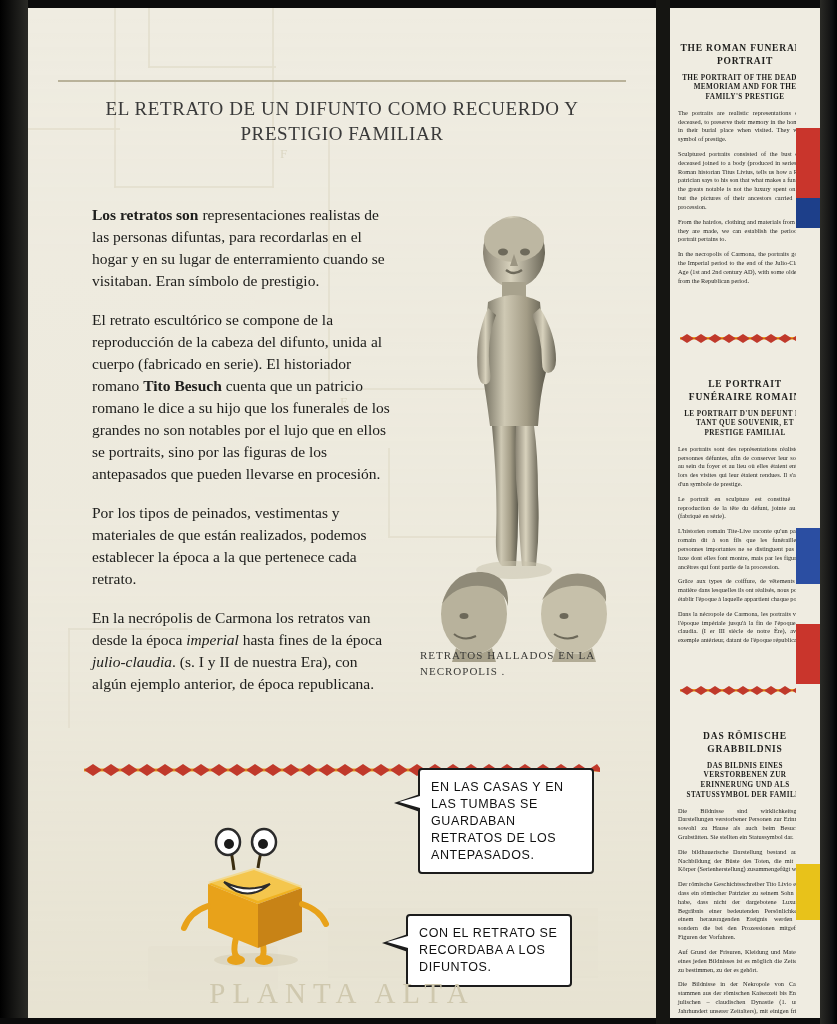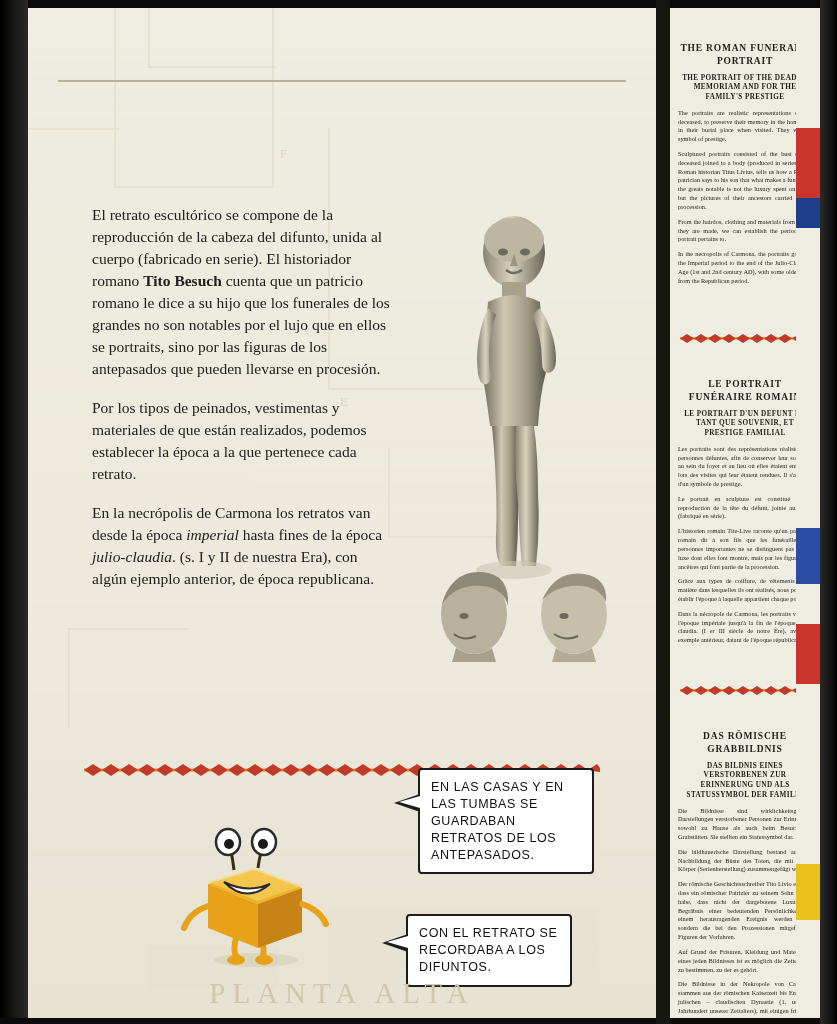--- a/index.html
+++ b/index.html
@@ -160,22 +160,27 @@
       <div class="plan-line h" style="left:40px;top:620px;width:120px;"></div>
       <div class="plan-line v" style="left:40px;top:620px;height:100px;"></div>
       <div class="plan-tick" style="left:252px;top:138px;">F</div>
       <div class="plan-tick" style="left:478px;top:212px;">G</div>
       <div class="plan-tick" style="left:312px;top:386px;">E</div>
       <div class="plan-blob" style="left:120px;top:938px;width:130px;height:44px;border-radius:4px;"></div>
       <div class="plan-blob" style="left:300px;top:900px;width:270px;height:70px;opacity:.35;"></div>
     </div>
 
     <div class="title-rule"></div>
+    <div id="subtitle">EL RETRATO DE UN DIFUNTO COMO RECUERDO Y PRESTIGIO FAMILIAR</div>
 
     <div id="textcol">
+      <p>
+        <span class="lead">Los retratos son</span>
+        <span> representaciones realistas de las personas difuntas, para recordarlas en el hogar y en su lugar de enterramiento cuando se visitaban. Eran símbolo de prestigio.</span>
+      </p>
       <p>
         <span>El retrato escultórico se compone de la reproducción de la cabeza del difunto, unida al cuerpo (fabricado  en serie). El historiador romano </span>
         <span class="bold">Tito Besuch</span>
         <span> cuenta que un patricio romano le dice a su hijo que los funerales de los grandes no son notables por el lujo que en ellos se portraits, sino por las figuras de los antepasados que pueden llevarse en procesión.</span>
       </p>
       <p>Por los tipos de peinados, vestimentas y materiales de que están realizados, podemos establecer la época a la que pertenece cada retrato.</p>
       <p>
         <span>En la necrópolis de Carmona los retratos van desde la época </span><span class="ital">imperial</span><span> hasta fines de la época </span><span class="ital">julio-claudia</span><span>. (s. I y II de nuestra Era), con algún ejemplo anterior, de época republicana.</span>
       </p>
     </div>
@@ -226,20 +231,21 @@
 
       <svg style="position:absolute;left:104px;top:356px;width:100px;height:104px;" viewBox="0 0 100 104">
         <ellipse cx="50" cy="54" rx="33" ry="40" fill="#c6c0aa"></ellipse>
         <path d="M18 40 q14 -30 42 -26 q24 4 22 28 q-6 -14 -24 -16 q-24 -2 -40 14z" fill="#98927f"></path>
         <ellipse cx="40" cy="56" rx="4.5" ry="3" fill="#6c6859"></ellipse>
         <path d="M30 74 q12 8 24 2" stroke="#6c6859" stroke-width="2" fill="none"></path>
         <path d="M32 88 q18 12 36 0 l4 14 l-44 0z" fill="#b2ac96"></path>
       </svg>
     </div>
 
+    <div class="caption">RETRATOS HALLADOS EN LA NECROPOLIS .</div>
 
     <svg class="divider" viewBox="0 0 516 12" preserveAspectRatio="none">
       <rect x="0" y="4.5" width="516" height="3" fill="#e8a21a"></rect>
       <g fill="#c0392b">
         <polygon points="0,6 9,0 18,6 9,12"></polygon>
           <polygon points="18,6 27,0 36,6 27,12"></polygon>
         <polygon points="36,6 45,0 54,6 45,12"></polygon>
           <polygon points="54,6 63,0 72,6 63,12"></polygon>
         <polygon points="72,6 81,0 90,6 81,12"></polygon>
           <polygon points="90,6 99,0 108,6 99,12"></polygon>

